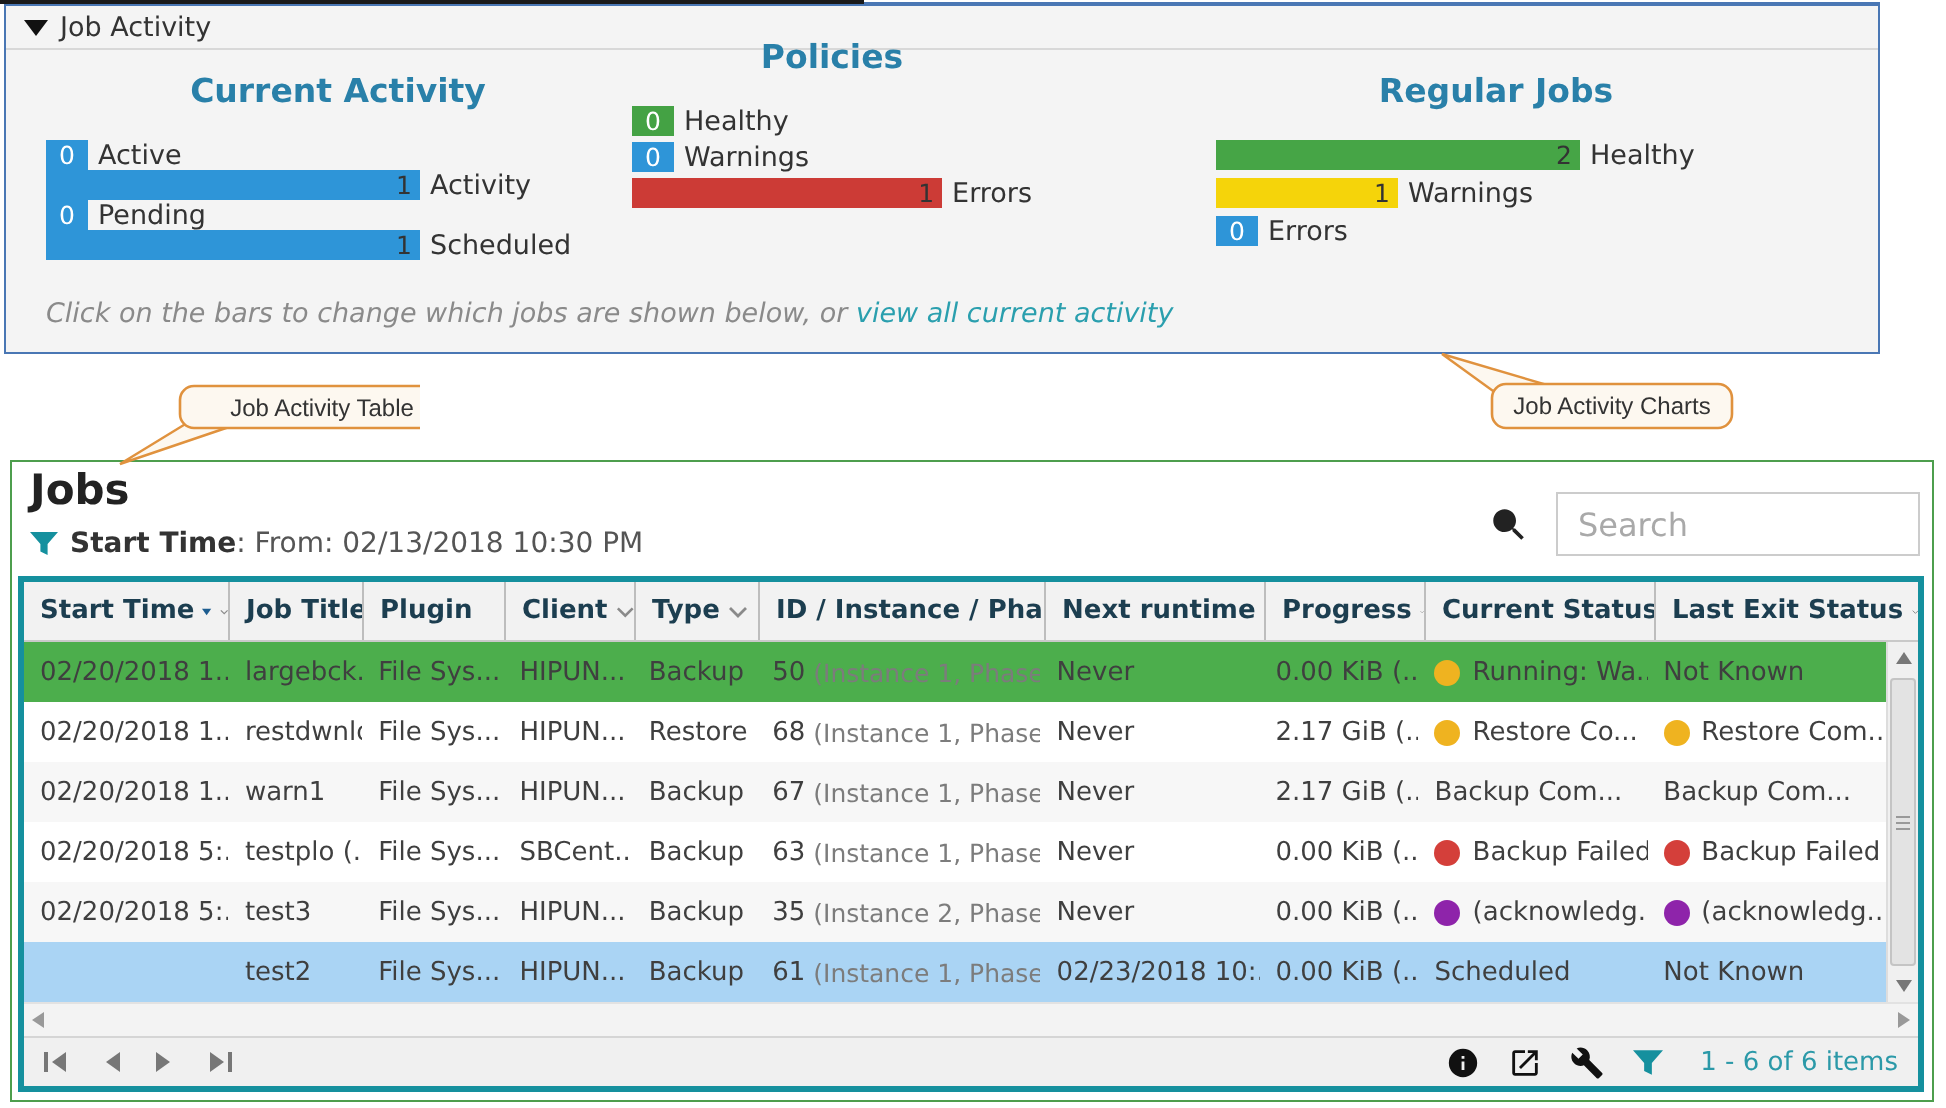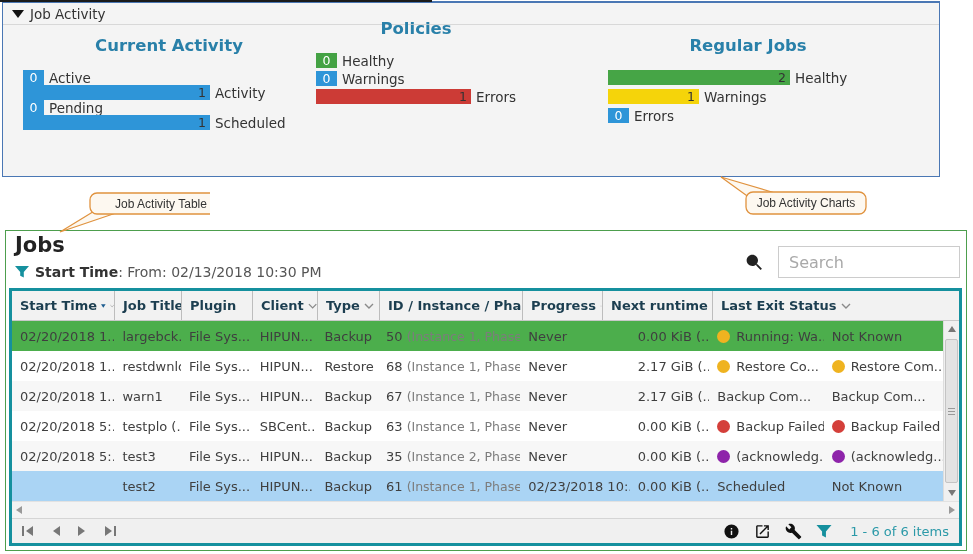--- a/index.html
+++ b/index.html
@@ -154,20 +154,23 @@
           <span class="bar-label">Warnings</span>
         </div>
         <div class="bar-row" style="margin-bottom: 4px;">
           <div class="bar square" style="background: rgb(46, 149, 216); width: 21px;">
             <span class="bar-val" style="color: rgb(255, 255, 255);">0</span>
           </div>
           <span class="bar-label">Errors</span>
         </div>
       </div>
     </div>
+  <div class="activity-note">
+    <span>Click on the bars to change which jobs are shown below, or </span><span class="note-link">view all current activity</span>
+  </div>
 </div>
 
 <svg class="callout-svg" style="left:40px;top:186px;" width="170" height="52">
   <polygon points="56,24 20,46 76,27" fill="#fdf8f0" stroke="#e0923e" stroke-width="1.2"></polygon>
   <rect x="50" y="7" width="142" height="21" rx="7" fill="#fdf8f0" stroke="#e0923e" stroke-width="1.3"></rect>
   <text class="callout-text" x="121" y="22" text-anchor="middle" id="callout-table-text">Job Activity Table</text>
 </svg>
 <svg class="callout-svg" style="left:698px;top:172px;" width="190" height="48">
   <polygon points="52,26 23,5 84,23" fill="#fdf8f0" stroke="#e0923e" stroke-width="1.2"></polygon>
   <rect x="48" y="20" width="120" height="22" rx="7" fill="#fdf8f0" stroke="#e0923e" stroke-width="1.3"></rect>
@@ -225,28 +228,34 @@
           <svg width="10" height="6" viewBox="0 0 10 6">
             <polyline points="1,1 5,5 9,1" stroke="#8a8a8a" stroke-width="1.4" fill="none"></polyline>
           </svg>
         </div>
         <div class="th" style="width: 143px;">
           <span>ID / Instance / Phase</span>
           <svg width="10" height="6" viewBox="0 0 10 6">
             <polyline points="1,1 5,5 9,1" stroke="#8a8a8a" stroke-width="1.4" fill="none"></polyline>
           </svg>
         </div>
+        <div class="th" style="width: 110px;">
+          <span>Next runtime</span>
+          <svg width="10" height="6" viewBox="0 0 10 6">
+            <polyline points="1,1 5,5 9,1" stroke="#8a8a8a" stroke-width="1.4" fill="none"></polyline>
+          </svg>
+        </div>
         <div class="th" style="width: 80px;">
           <span>Progress</span>
           <svg width="10" height="6" viewBox="0 0 10 6">
             <polyline points="1,1 5,5 9,1" stroke="#8a8a8a" stroke-width="1.4" fill="none"></polyline>
           </svg>
         </div>
-        <div class="th" style="width: 110px;">
-          <span>Next runtime</span>
+        <div class="th" style="width: 115px;">
+          <span>Current Status</span>
           <svg width="10" height="6" viewBox="0 0 10 6">
             <polyline points="1,1 5,5 9,1" stroke="#8a8a8a" stroke-width="1.4" fill="none"></polyline>
           </svg>
         </div>
         <div class="th" style="width: 120px;">
           <span>Last Exit Status</span>
           <svg width="10" height="6" viewBox="0 0 10 6">
             <polyline points="1,1 5,5 9,1" stroke="#8a8a8a" stroke-width="1.4" fill="none"></polyline>
           </svg>
         </div>

